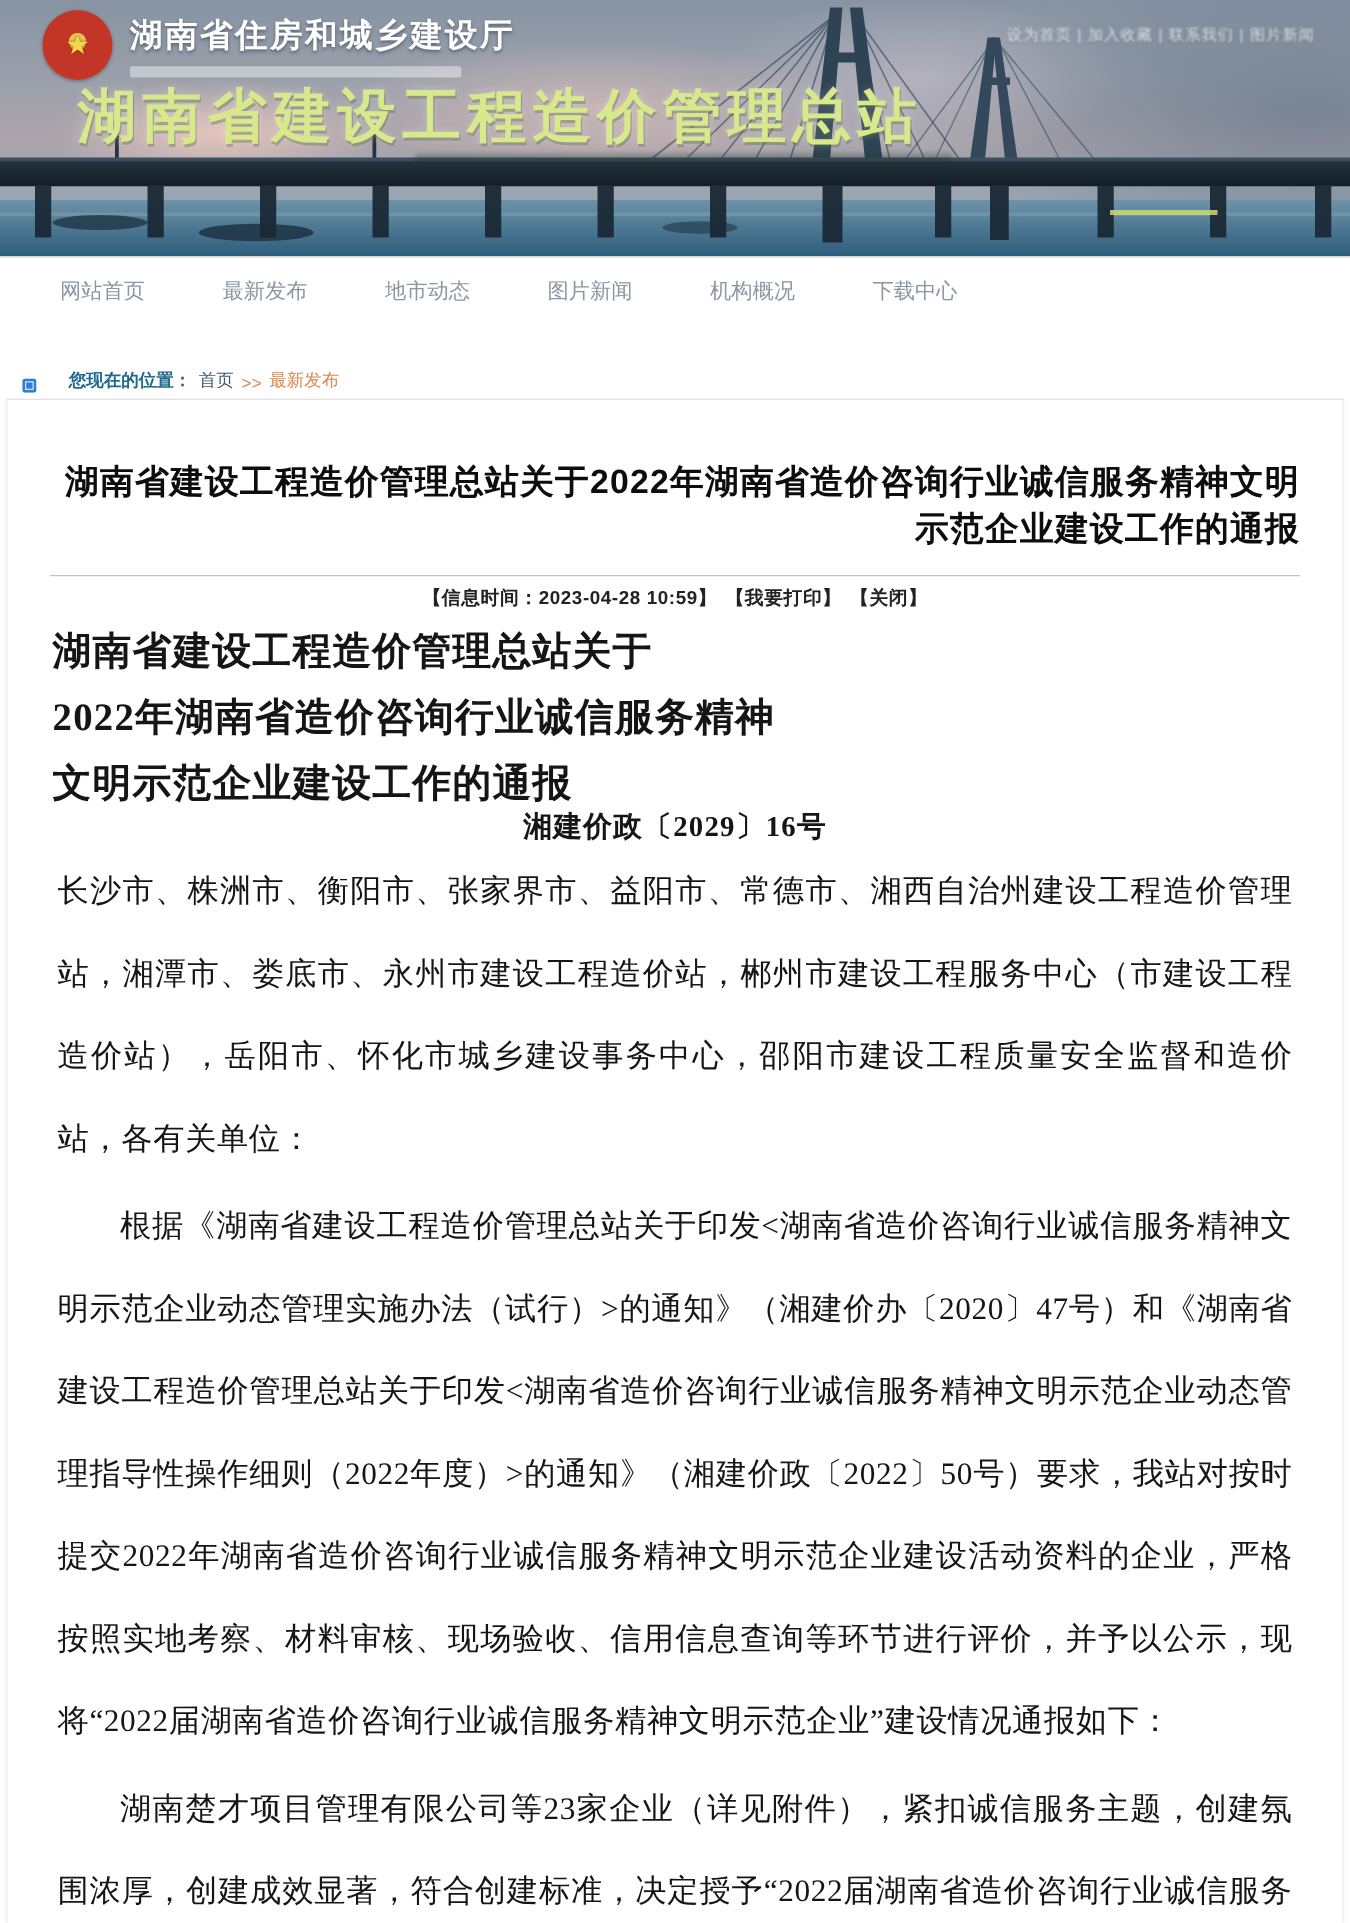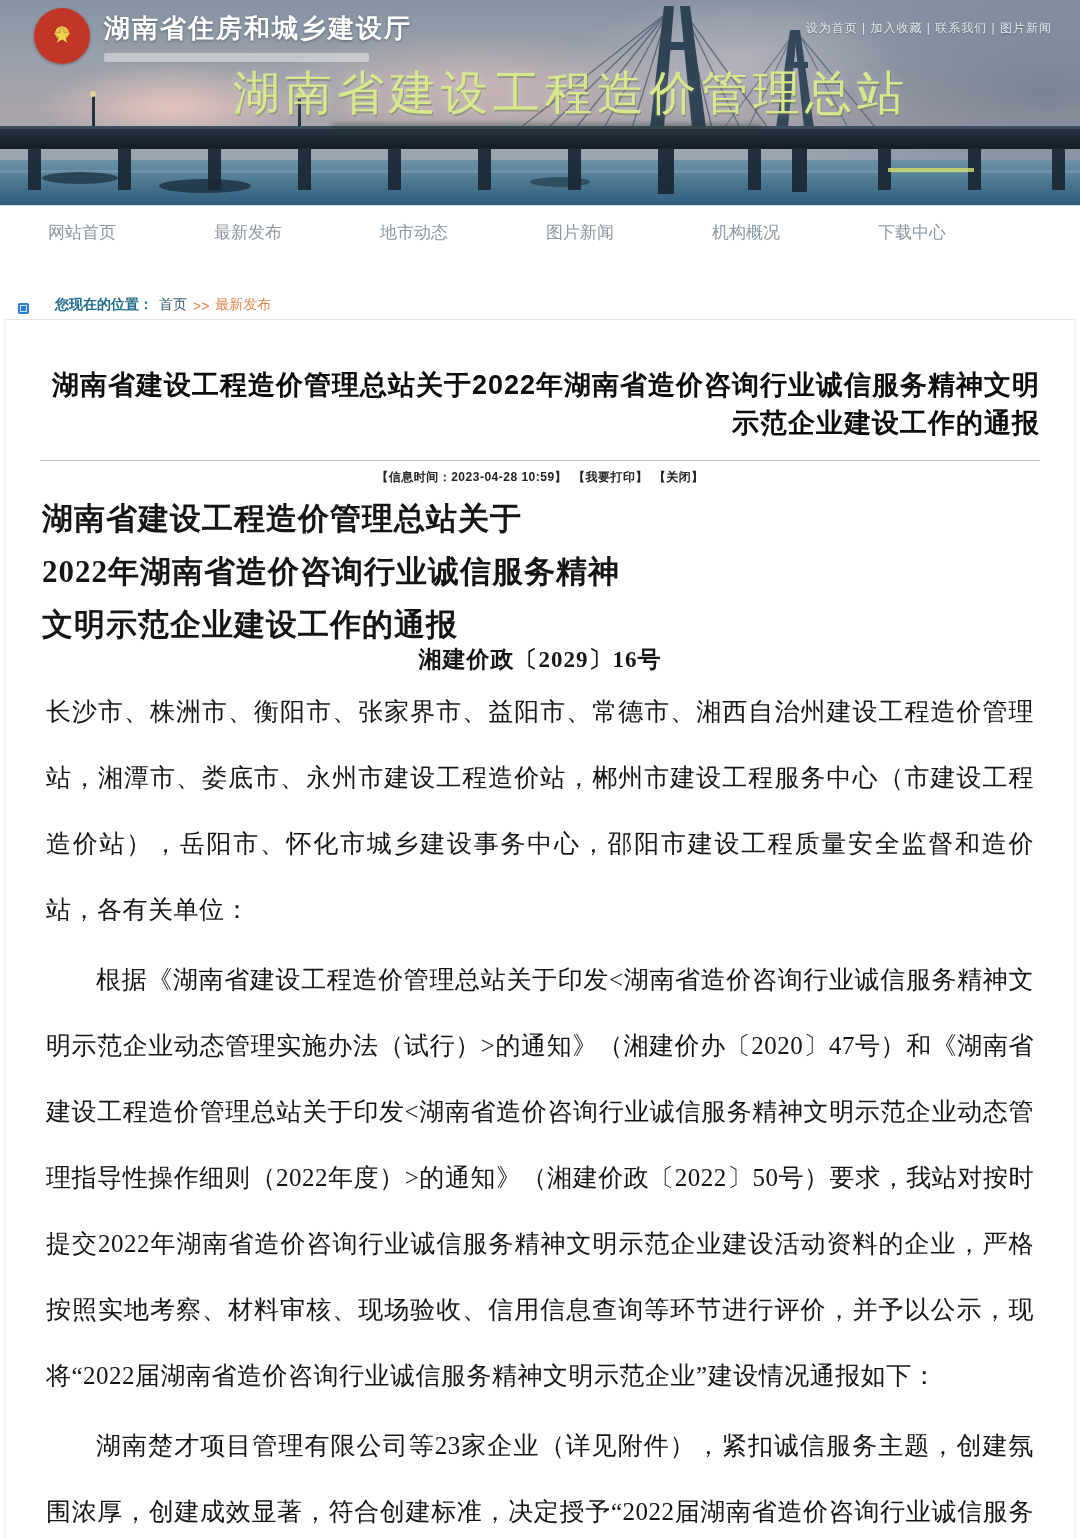--- a/index.html
+++ b/index.html
@@ -15,44 +15,44 @@
       radial-gradient(420px 160px at 97% 45%, rgba(84,106,128,.55), transparent 75%);}
   .bridge-svg{position:absolute;left:0;top:0;}
   .logo-row{position:absolute;top:8px;left:34px;display:flex;align-items:center;gap:14px;}
   .emblem{width:56px;height:56px;border-radius:50%;background:radial-gradient(circle at 50% 45%,#e6c84f 0 16%,#c23527 17% 74%,#d9b63f 75% 84%,#a83326 85% 100%);
     display:flex;align-items:center;justify-content:center;box-shadow:0 1px 3px rgba(0,0,0,.35);}
   .emblem .star{color:#f4d64d;font-size:22px;line-height:1;text-shadow:0 0 2px rgba(120,30,20,.8);}
   .agency-name{color:#ffffff;font-size:26px;font-weight:700;letter-spacing:2px;text-shadow:0 1px 3px rgba(30,40,60,.5);}
   .agency-sub{margin-top:7px;width:265px;height:9px;border-radius:2px;background:rgba(255,255,255,.42);filter:blur(.6px);}
   .quick-links{position:absolute;top:20px;right:28px;font-size:12px;color:rgba(255,255,255,.85);
     letter-spacing:1px;filter:blur(.7px);text-shadow:0 1px 1px rgba(40,60,80,.5);}
-  .site-title{position:absolute;top:62px;left:0;right:0;text-align:center;padding-left:26px;
-    font-size:47px;font-weight:400;color:#d7e98c;letter-spacing:5px;
+  .site-title{position:absolute;top:62px;left:0;right:0;padding-left:26px;
+    font-size:47px;font-weight:700;color:#d7e98c;letter-spacing:5px;
     text-shadow:1px 2px 0 rgba(80,100,55,.35),0 0 8px rgba(255,255,255,.25);margin-left:36px;}
   .site-title-sub{position:absolute;top:123px;left:332px;width:430px;height:10px;border-radius:3px;
     background:rgba(34,54,44,.32);filter:blur(2px);}
   
-  .nav{display:flex;align-items:center;height:52px;padding-left:48px;gap:98px;background:#ffffff;}
+  .nav{display:flex;align-items:center;height:52px;padding-left:48px;gap:62px;background:#ffffff;}
   .nav-item{font-size:17px;color:#8a97a3;cursor:pointer;white-space:nowrap;}
   .nav-gap{height:30px;background:#ffffff;}
   
   .breadcrumb{display:flex;align-items:flex-end;height:26px;padding-left:18px;font-size:14px;}
   .bc-icon{width:11px;height:11px;background:#2f7fd0;border-radius:2px;margin-right:26px;
     box-shadow:inset 0 0 0 2px #2f7fd0, inset 0 0 0 3px #cfe3f5;}
   .bc-label{color:#1f6b8c;font-weight:700;}
   .bc-home{color:#3c5a6e;margin-left:6px;cursor:pointer;}
   .bc-sep{color:#e0854c;margin:0 6px;}
   .bc-current{color:#e0854c;cursor:pointer;}
   
   .content{margin:5px 5px 0;border:1px solid #ececec;border-top-color:#e2e2e2;background:#ffffff;
     box-shadow:0 1px 4px rgba(0,0,0,.05);padding:34px 28px 40px;min-height:1160px;box-sizing:border-box;}
   .article-title{max-width:1000px;margin:12px auto;text-align:right;font-size:27px;font-weight:800;
     line-height:38px;color:#0d0d0d;letter-spacing:1px;}
   .title-rule{border:none;border-top:1px solid #c2c2c2;margin:18px 6px 8px;}
-  .info-line{text-align:center;font-size:12px;font-weight:700;color:#222222;letter-spacing:.5px;}
+  .info-line{text-align:center;font-size:15px;font-weight:700;color:#222222;letter-spacing:.5px;}
   .info-line span{margin:0 1px;}
   .info-action{cursor:pointer;}
   .doc{font-family:"Liberation Serif","DejaVu Serif",serif;color:#151515;padding:0 8px;}
   .doc-heading{margin-top:13px;text-align:left;font-size:31px;font-weight:600;line-height:40px;letter-spacing:1px;}
   .doc-number{text-align:center;font-size:23px;font-weight:600;line-height:30px;letter-spacing:1px;}
   .doc-body{margin-top:1px;font-size:25px;line-height:66px;text-align:justify;letter-spacing:.5px;}
   .doc-body p{margin:4px;}
   .doc-body p.indent{text-indent:2em;}
 </style>
 </head>

